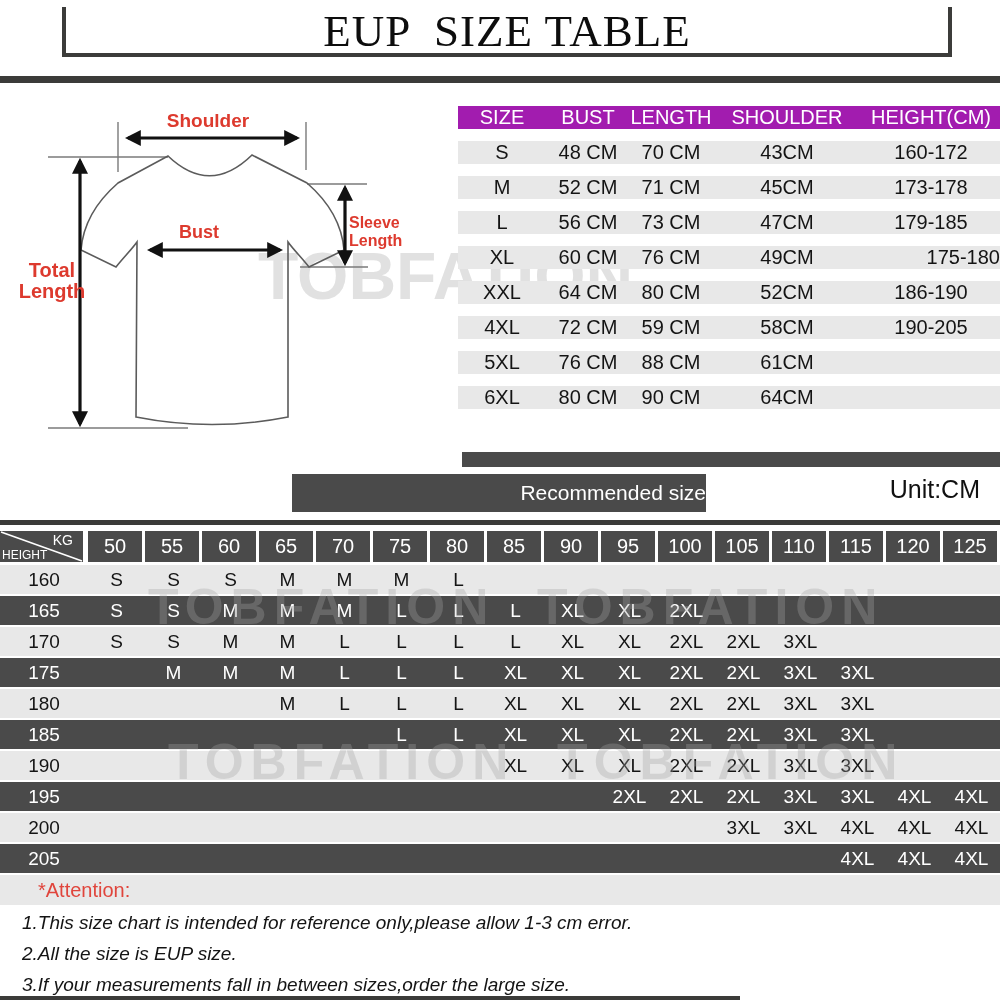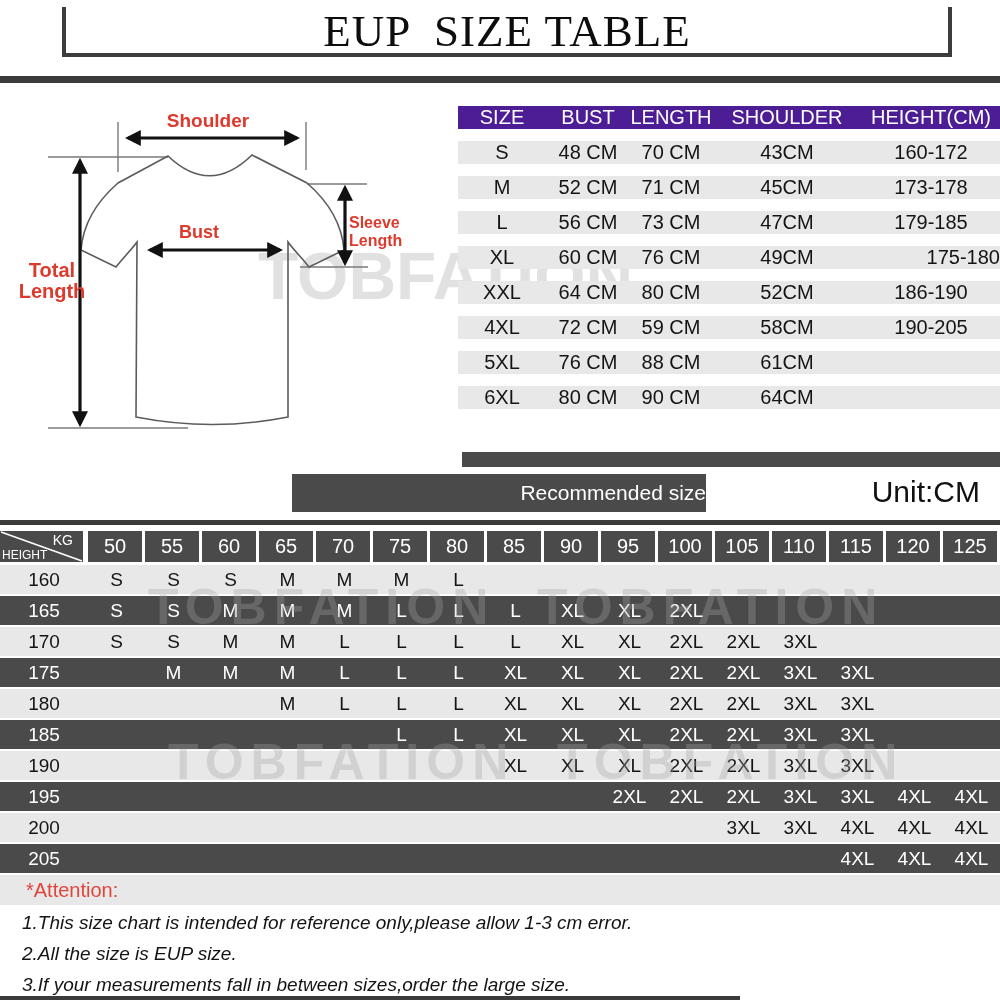--- a/index.html
+++ b/index.html
@@ -25,38 +25,38 @@
   .watermark {
     position:absolute; color:rgba(165,165,165,0.33); font-weight:bold;
     white-space:pre; pointer-events:none;
   }
   .wm-top { left:258px; top:238px; font-size:66px; letter-spacing:0px; }
   .wm-mid { left:148px; top:578px; font-size:50px; letter-spacing:7px; }
   .wm-low { left:168px; top:733px; font-size:50px; letter-spacing:7px; }
   
   .size-table { position:absolute; left:458px; top:106px; width:542px; }
   .st-header {
-    display:flex; background:#4c1d95; color:#ffffff;
+    display:flex; background:#a21caf; color:#ffffff;
     height:23px; line-height:23px; font-size:20px; margin-bottom:12px;
   }
   .st-row {
     display:flex; background:#e8e8e8; color:#141414;
     height:23px; line-height:23px; font-size:20px; margin-bottom:12px;
   }
   .st-cell { text-align:center; overflow:hidden; }
   .st-footer { position:absolute; left:462px; top:452px; width:538px; height:15px; background:#4a4a4a; }
   
   .recommend-btn {
     position:absolute; left:292px; top:474px; width:414px; height:38px;
     background:#4a4a4a; color:#ffffff; font-size:21px; text-align:right; line-height:38px;
     cursor:pointer;
   }
   .unit-label {
     position:absolute; left:830px; top:475px; width:150px; text-align:right;
-    font-size:30px; color:#111111;
+    font-size:25px; color:#111111;
   }
   
   .matrix { position:absolute; left:0; top:531px; width:1000px; }
   .mx-header { display:flex; height:31px; margin-bottom:3px; }
   .mx-corner {
     position:relative; width:83px; height:31px; background:#4a4a4a; color:#ffffff;
     margin-right:5px; flex:none;
   }
   .mx-corner .kg { position:absolute; right:10px; top:1px; font-size:14px; }
   .mx-corner .hgt { position:absolute; left:2px; bottom:0px; font-size:12px; }
@@ -67,21 +67,21 @@
   .mx-row { display:flex; height:29px; line-height:29px; font-size:19px; margin-bottom:2px; }
   .mx-row.light { background:#e8e8e8; color:#141414; }
   .mx-row.dark  { background:#4a4a4a; color:#ffffff; }
   .mx-label { width:88px; flex:none; text-align:center; }
   .mx-cell  { width:57px; flex:none; text-align:center; }
   
   .attention-band {
     position:absolute; left:0; top:875px; width:1000px; height:30px;
     background:#e8e8e8; line-height:30px;
   }
-  .attention-title { color:#e0453c; font-size:20px; margin-left:26px; }
+  .attention-title { color:#e0453c; font-size:20px; margin-left:38px; }
   .note { position:absolute; left:22px; font-size:19px; color:#141414;font-style:italic; }
   .note1 { top:912px; } .note2 { top:943px; } .note3 { top:974px; }
   .bottom-bar { position:absolute; left:0; top:996px; width:740px; height:4px; background:#3b3b39; }
 </style>
 </head>
 <body>
 
 <div id="root">
 
   <div class="title-box">

